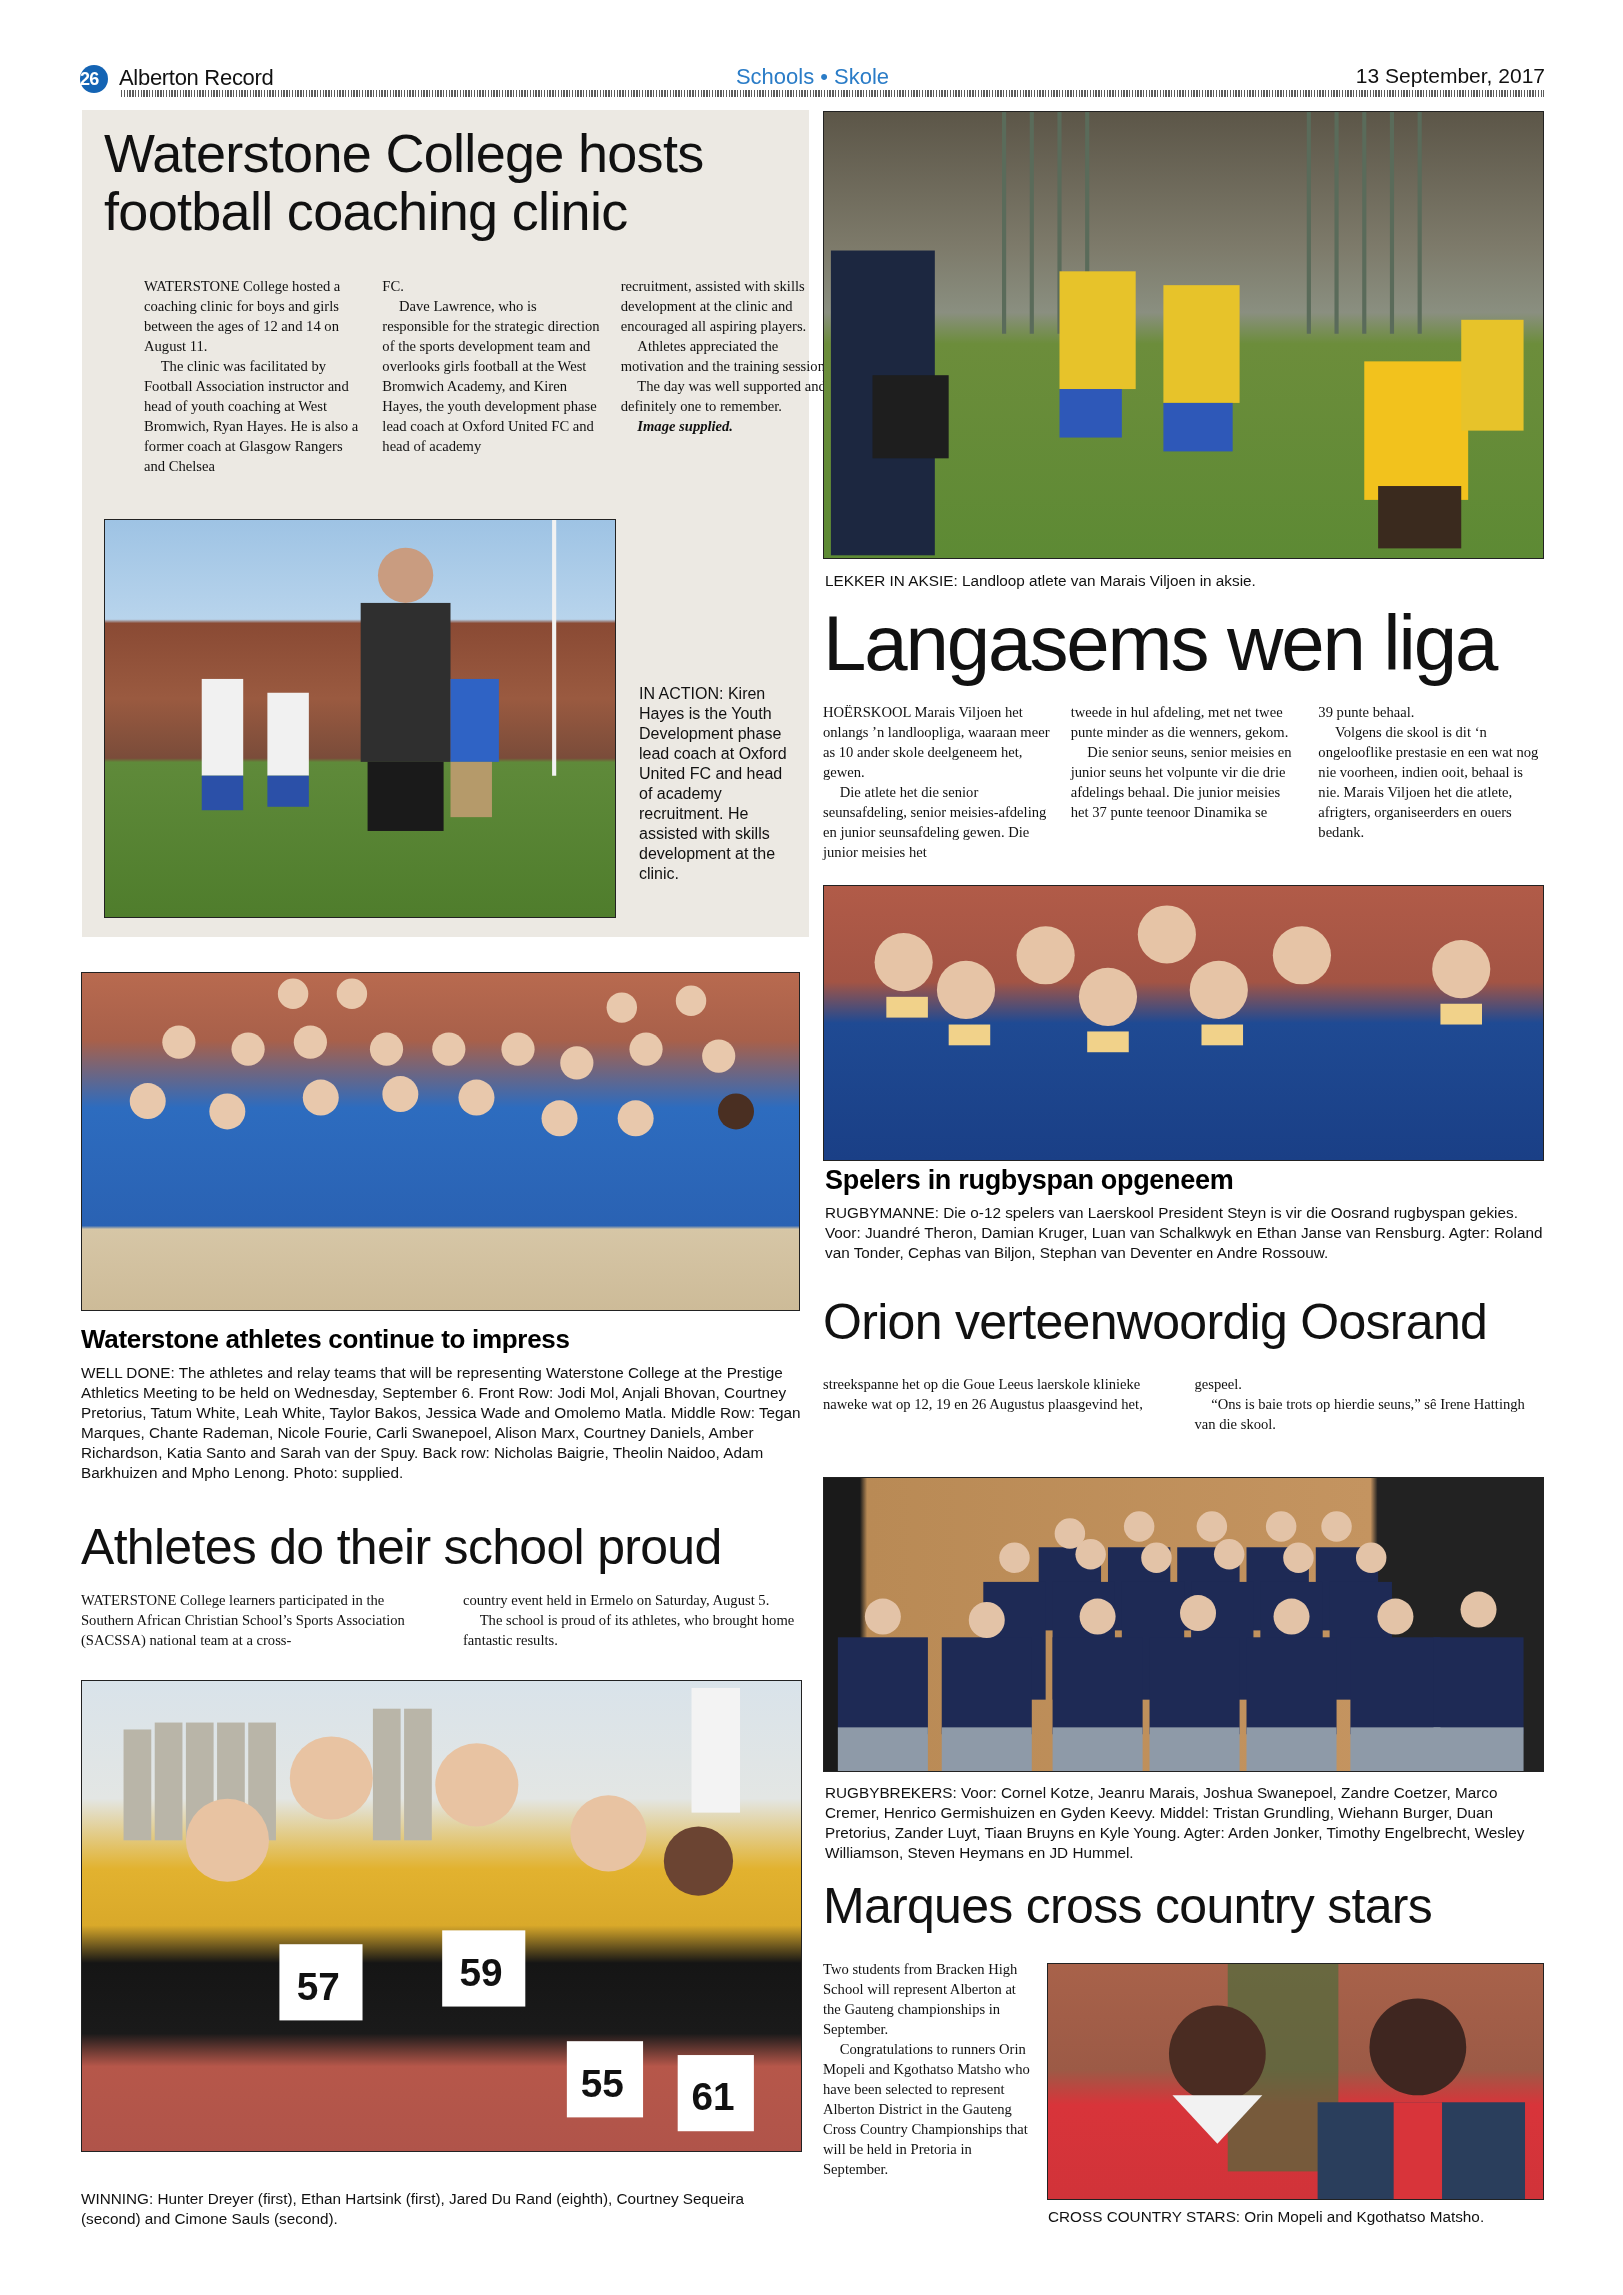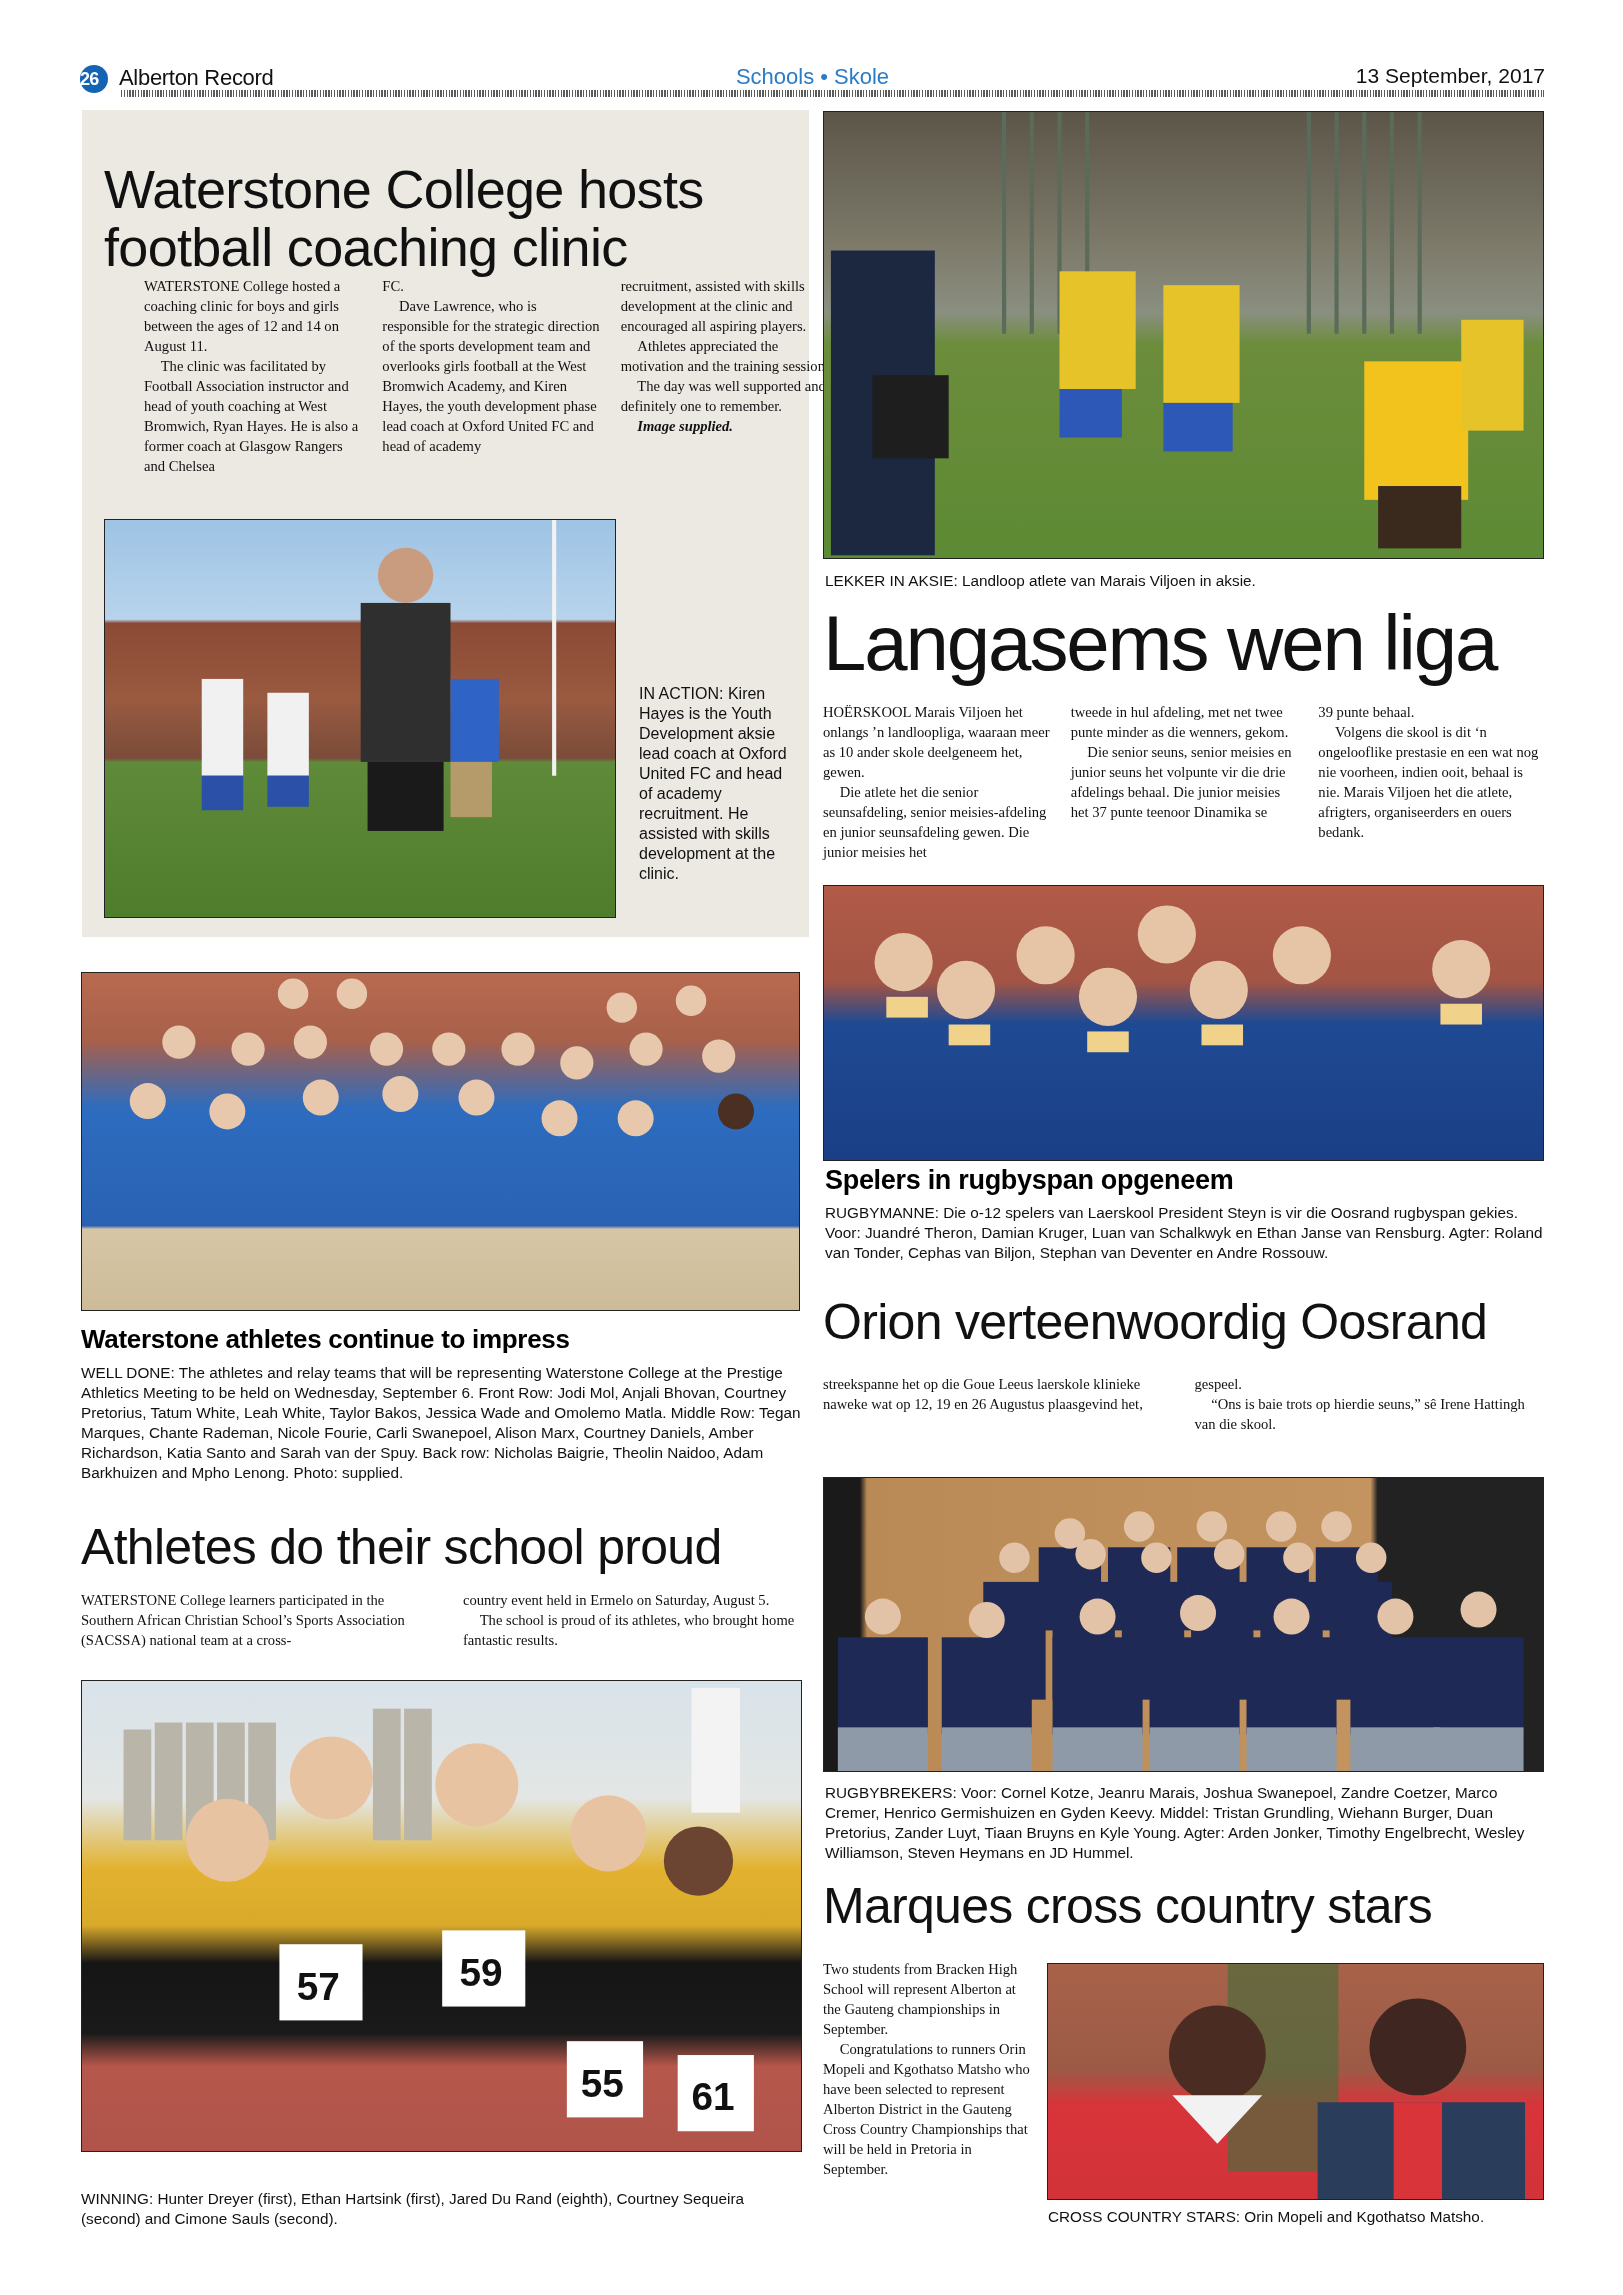--- a/index.html
+++ b/index.html
@@ -65,21 +65,21 @@
 <div class="abs masthead">
   <div class="page-num">26</div>
   <div class="pub-name">Alberton Record</div>
   <div class="section-name">Schools • Skole</div>
   <div class="issue-date">13 September, 2017</div>
 </div>
 <div class="abs rule-barcode"></div>
 
 <div class="abs grey-box"></div>
 
-<div class="abs headline-light" style="left:104px; top:124px; width:694px; font-size:54px;margin-top:36px;">
+<div class="abs headline-light" style="left:104px; top:124px; width:694px; font-size:54px;">
   <div>Waterstone College hosts</div>
   <div>football coaching clinic</div>
 </div>
 
 <div class="abs body-cols" style="left:103px; top:276px; width:694px;margin-left:41px;">
   <div class="col">
     <p>WATERSTONE College hosted a coaching clinic for boys and girls between the ages of 12 and 14 on August 11.</p>
     <p class="indent">The clinic was facilitated by Football Association instructor and head of youth coaching at West Bromwich, Ryan Hayes. He is also a former coach at Glasgow Rangers and Chelsea</p>
   </div>
   <div class="col">
@@ -102,21 +102,21 @@
     <rect x="140" y="230" width="60" height="140" fill="#f1f1f1"></rect>
     <rect x="140" y="370" width="60" height="50" fill="#2b50a8"></rect>
     <rect x="235" y="250" width="60" height="120" fill="#f1f1f1"></rect>
     <rect x="235" y="370" width="60" height="45" fill="#2b50a8"></rect>
     <rect x="500" y="230" width="70" height="120" fill="#2f63c5"></rect>
     <rect x="500" y="350" width="60" height="80" fill="#b59a6a"></rect>
     <line x1="650" y1="0" x2="650" y2="370" stroke="#f2f2f2" stroke-width="6"></line>
   </svg>
 </div>
 
-<div class="abs caption" style="left:639px; top:684px; width:156px; font-size:16px; line-height:20px;">IN ACTION: Kiren Hayes is the Youth Development aksie lead coach at Oxford United FC and head of academy recruitment. He assisted with skills development at the clinic.</div>
+<div class="abs caption" style="left:639px; top:684px; width:156px; font-size:16px; line-height:20px;">IN ACTION: Kiren Hayes is the Youth Development phase lead coach at Oxford United FC and head of academy recruitment. He assisted with skills development at the clinic.</div>
 
 <div class="abs photo ph-landloop" style="left:823px; top:111px; width:721px; height:448px;">
   <svg class="ph-overlay" viewBox="0 0 1038 645" preserveAspectRatio="none">
     <g stroke="#5a6b5a" stroke-width="6">
       <line x1="260" y1="0" x2="260" y2="320"></line>
         <line x1="300" y1="0" x2="300" y2="320"></line>
         <line x1="340" y1="0" x2="340" y2="320"></line>
       <line x1="380" y1="0" x2="380" y2="320"></line>
         <line x1="700" y1="0" x2="700" y2="320"></line>
         <line x1="740" y1="0" x2="740" y2="320"></line>

